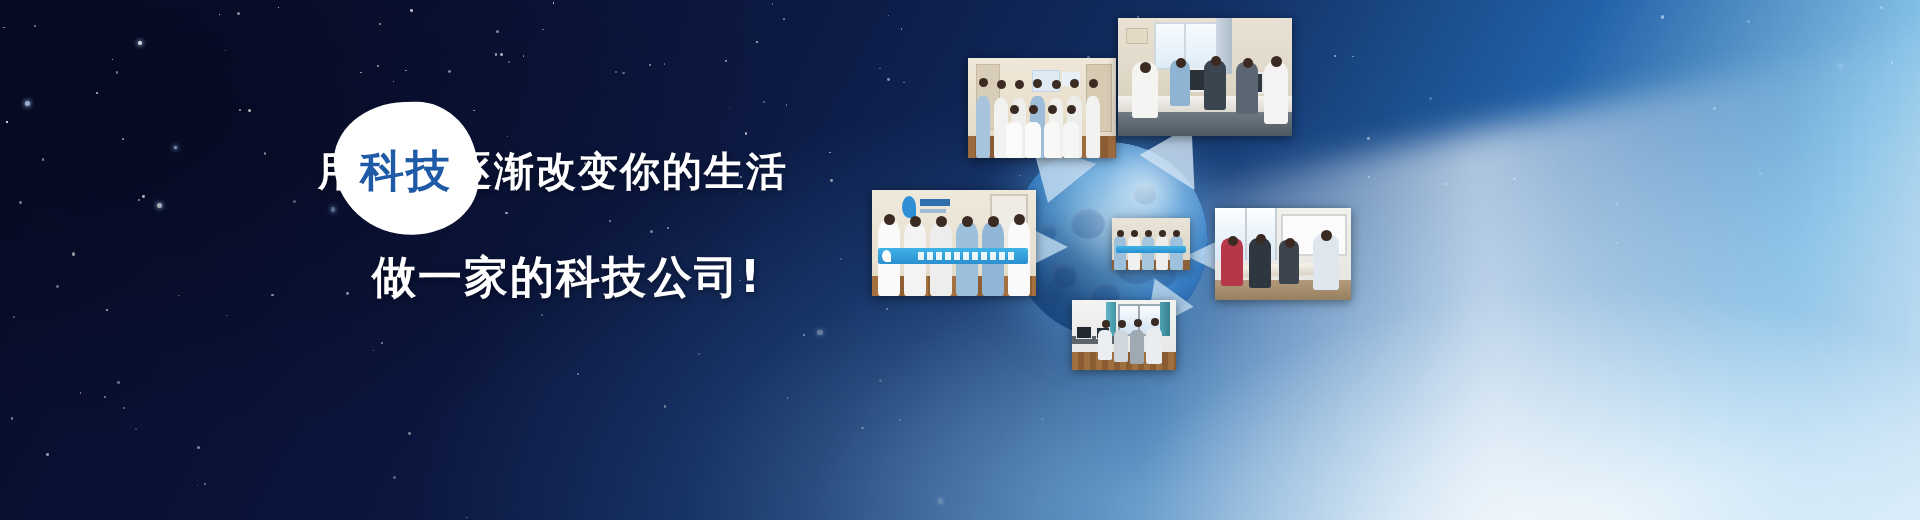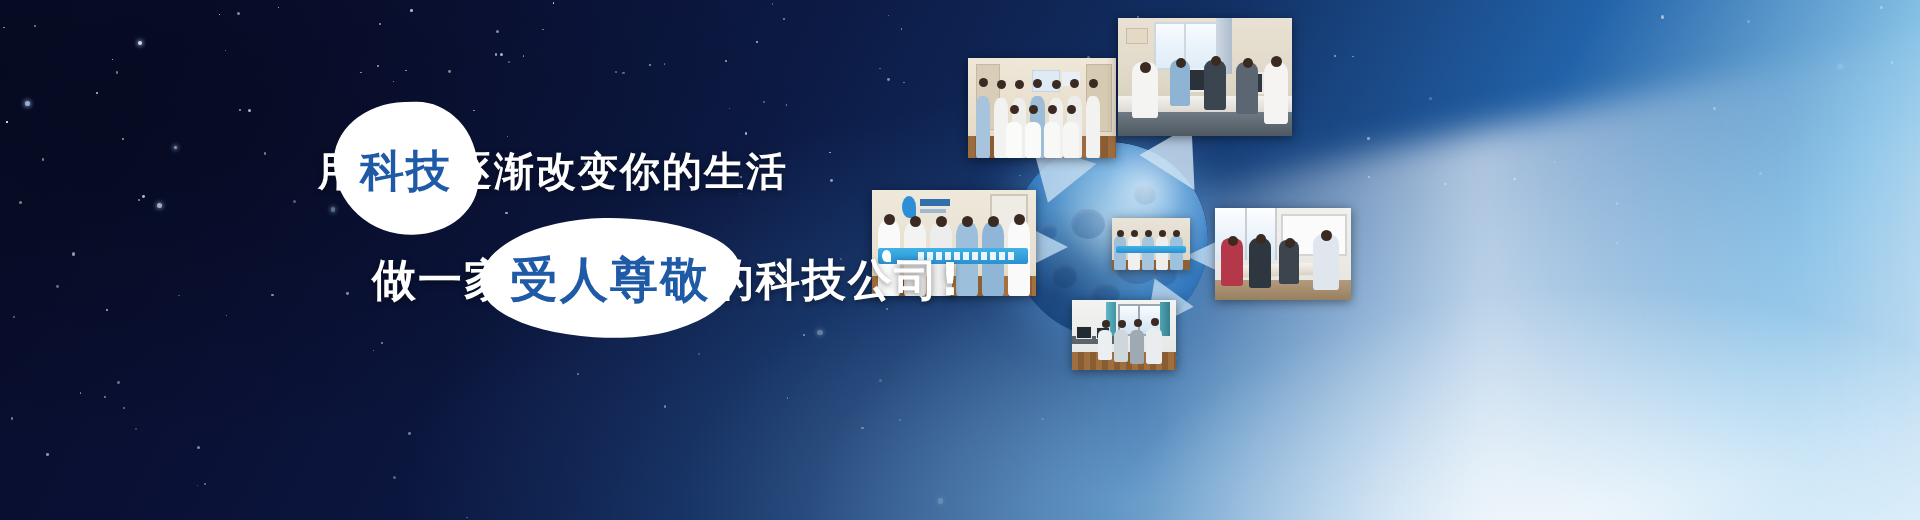--- a/index.html
+++ b/index.html
@@ -402,22 +402,18 @@
       <span class="plain">用</span>
       <span class="hl-wrap">
         <span class="blob"></span>
         <span class="hl-text">科技</span>
       </span>
       <span class="plain">逐渐改变你的生活</span>
     </div>
 
     <div class="line" id="line2">
       <span class="plain">做一家</span>
-      <span class="hl-wrap">
-        <span class="blob"></span>
-        <span class="hl-text">受人尊敬</span>
-      </span>
       <span class="plain">的科技公司!</span>
     </div>
 
   </div>
 
 </div>
 
 </body></html>

